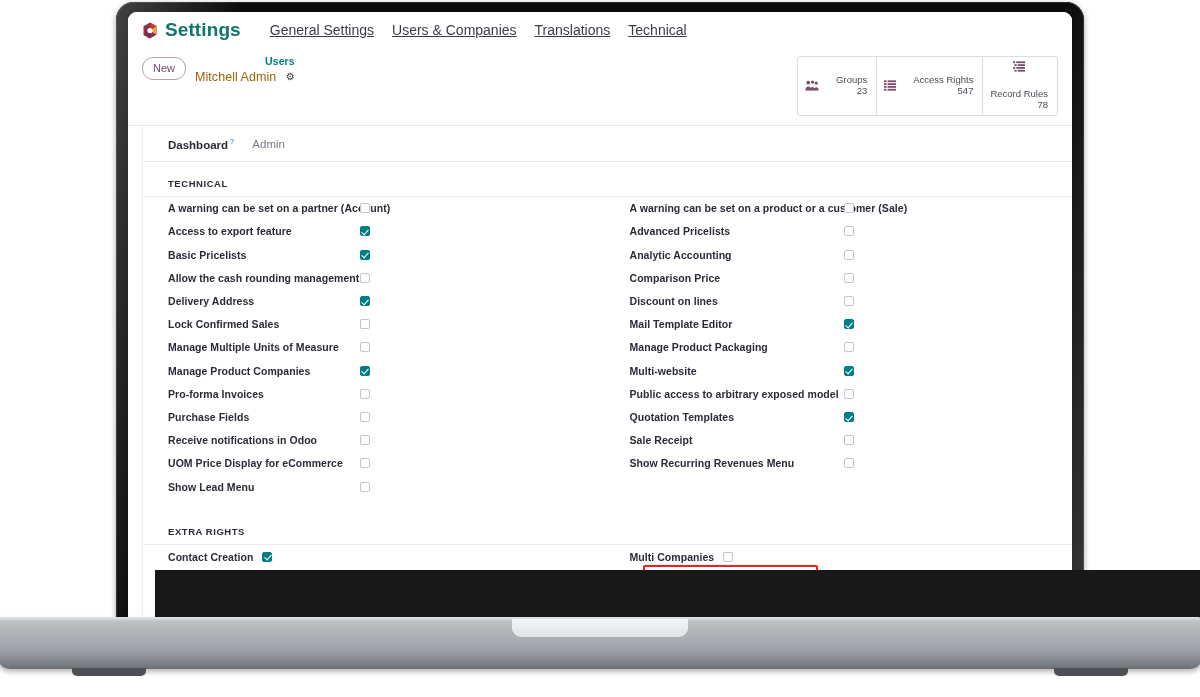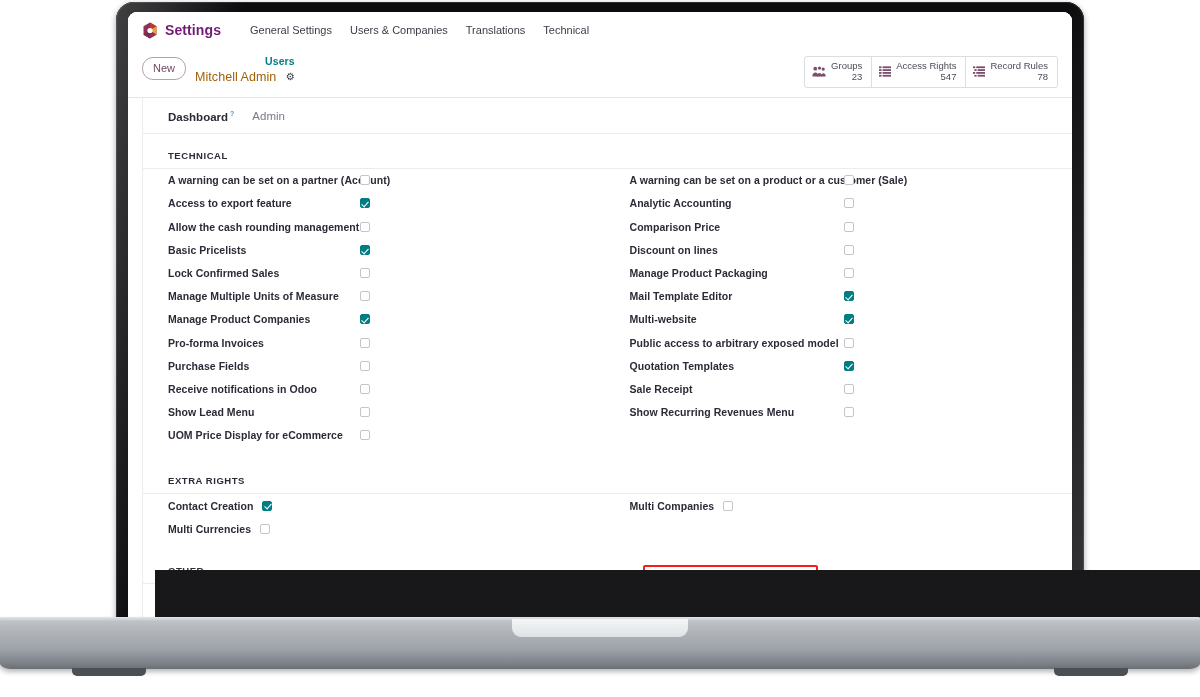--- a/index.html
+++ b/index.html
@@ -65,26 +65,26 @@
   .app { position: absolute; inset: 0; background: #fff; color: #374151; }
 
   
   .navbar {
     height: 36px; display: flex; align-items: center;
     padding: 0 14px; background: #ffffff; gap: 0;
   }
   .odoo-logo { width: 16px; height: 17px; position: relative; margin-right: 7px; flex: none; }
   .odoo-logo svg { display: block; }
   .nav-brand {
-    font-size: 14px; font-weight: 600; color: #701a75; letter-spacing: .1px;
+    font-size: 19px; font-weight: 600; color: #0f766e; letter-spacing: .1px;
     margin-right: 20px; white-space: nowrap;
   }
   .nav-item {
-    font-size: 11px; color: #3c3c48; padding: 4px 9px; white-space: nowrap;
-    border-radius: 3px; cursor: pointer;
+    font-size: 14px; color: #3c3c48; padding: 4px 9px; white-space: nowrap;
+    border-radius: 3px; cursor: pointer; text-decoration: underline;
   }
 
   
   .control-panel {
     display: flex; align-items: flex-start; justify-content: space-between;
     padding: 6px 14px 9px 14px;
   }
   .cp-left { display: flex; align-items: flex-start; }
   .btn-new {
     font-size: 11px; color: #714b67; background: #fff;
@@ -105,25 +105,25 @@
     display: inline-block; margin-left: 5px; font-size: 10px; color: #32323c;
     cursor: pointer; vertical-align: 1px;
   }
 
   
   .stat-group {
     display: flex; border: 1px solid #dcdce3; border-radius: 3px; overflow: hidden;
     background: #fff; margin-top: 2px;
   }
   .stat-btn {
-    display: flex; align-items: center; gap: 5px;
+    display: flex; align-items: center; gap: 17px;
     padding: 4px 9px 4px 7px; cursor: pointer;
     border-right: 1px solid #dcdce3;
   }
-  .stat-btn:last-child { border-right: none; }
+  .stat-btn:last-child { border-right: none; flex-direction: column; }
   .stat-ico { color: #7c4c6d; flex: none; display: block; }
   .stat-txt { line-height: 1.15; }
   .stat-label { font-size: 9.5px; color: #4b4b57; display: block; white-space: nowrap; }
   .stat-value { font-size: 9.5px; color: #4b4b57; display: block; text-align: right; }
 
   
   .sheet-wrap { border-top: 1px solid #e7e7ec; height: 527px; overflow: hidden; }
   .sheet { margin-left: 14px; border-left: 1px solid #ececed; height: 100%; background: #fff; }
 
   
@@ -290,25 +290,29 @@
                 <div class="col left">
                   <div class="field-row">
                       <span class="field-label">A warning can be set on a partner (Account)</span>
                       <span class="cb"></span>
                     </div>
                   <div class="field-row">
                       <span class="field-label">Access to export feature</span>
                       <span class="cb on"></span>
                     </div>
                   <div class="field-row">
+                      <span class="field-label">Basic Pricelists</span>
+                      <span class="cb on"></span>
+                    </div>
+                  <div class="field-row">
                       <span class="field-label">Allow the cash rounding management</span>
                       <span class="cb"></span>
                     </div>
                   <div class="field-row">
-                      <span class="field-label">Basic Pricelists</span>
+                      <span class="field-label">Delivery Address</span>
                       <span class="cb on"></span>
                     </div>
                   <div class="field-row">
                       <span class="field-label">Lock Confirmed Sales</span>
                       <span class="cb"></span>
                     </div>
                   <div class="field-row">
                       <span class="field-label">Manage Multiple Units of Measure</span>
                       <span class="cb"></span>
                     </div>
@@ -322,52 +326,56 @@
                     </div>
                   <div class="field-row">
                       <span class="field-label">Purchase Fields</span>
                       <span class="cb"></span>
                     </div>
                   <div class="field-row">
                       <span class="field-label">Receive notifications in Odoo</span>
                       <span class="cb"></span>
                     </div>
                   <div class="field-row">
+                      <span class="field-label">UOM Price Display for eCommerce</span>
+                      <span class="cb"></span>
+                    </div>
+                  <div class="field-row">
                       <span class="field-label">Show Lead Menu</span>
                       <span class="cb"></span>
                     </div>
-                  <div class="field-row">
-                      <span class="field-label">UOM Price Display for eCommerce</span>
-                      <span class="cb"></span>
-                    </div>
                 </div>
                 <div class="col right">
                   <div class="field-row">
                       <span class="field-label">A warning can be set on a product or a customer (Sale)</span>
                       <span class="cb"></span>
                     </div>
                   <div class="field-row">
+                      <span class="field-label">Advanced Pricelists</span>
+                      <span class="cb"></span>
+                    </div>
+                  <div class="field-row">
                       <span class="field-label">Analytic Accounting</span>
                       <span class="cb"></span>
                     </div>
                   <div class="field-row">
                       <span class="field-label">Comparison Price</span>
                       <span class="cb"></span>
                     </div>
                   <div class="field-row">
                       <span class="field-label">Discount on lines</span>
                       <span class="cb"></span>
                     </div>
                   <div class="field-row">
+                      <span class="field-label">Mail Template Editor</span>
+                      <span class="cb on"></span>
+                    </div>
+                  <div class="field-row">
                       <span class="field-label">Manage Product Packaging</span>
                       <span class="cb"></span>
-                    </div>
-                  <div class="field-row">
-                      <span class="field-label">Mail Template Editor</span>
-                      <span class="cb on"></span>
                     </div>
                   <div class="field-row">
                       <span class="field-label">Multi-website</span>
                       <span class="cb on"></span>
                     </div>
                   <div class="field-row">
                       <span class="field-label">Public access to arbitrary exposed model</span>
                       <span class="cb"></span>
                     </div>
                   <div class="field-row">

